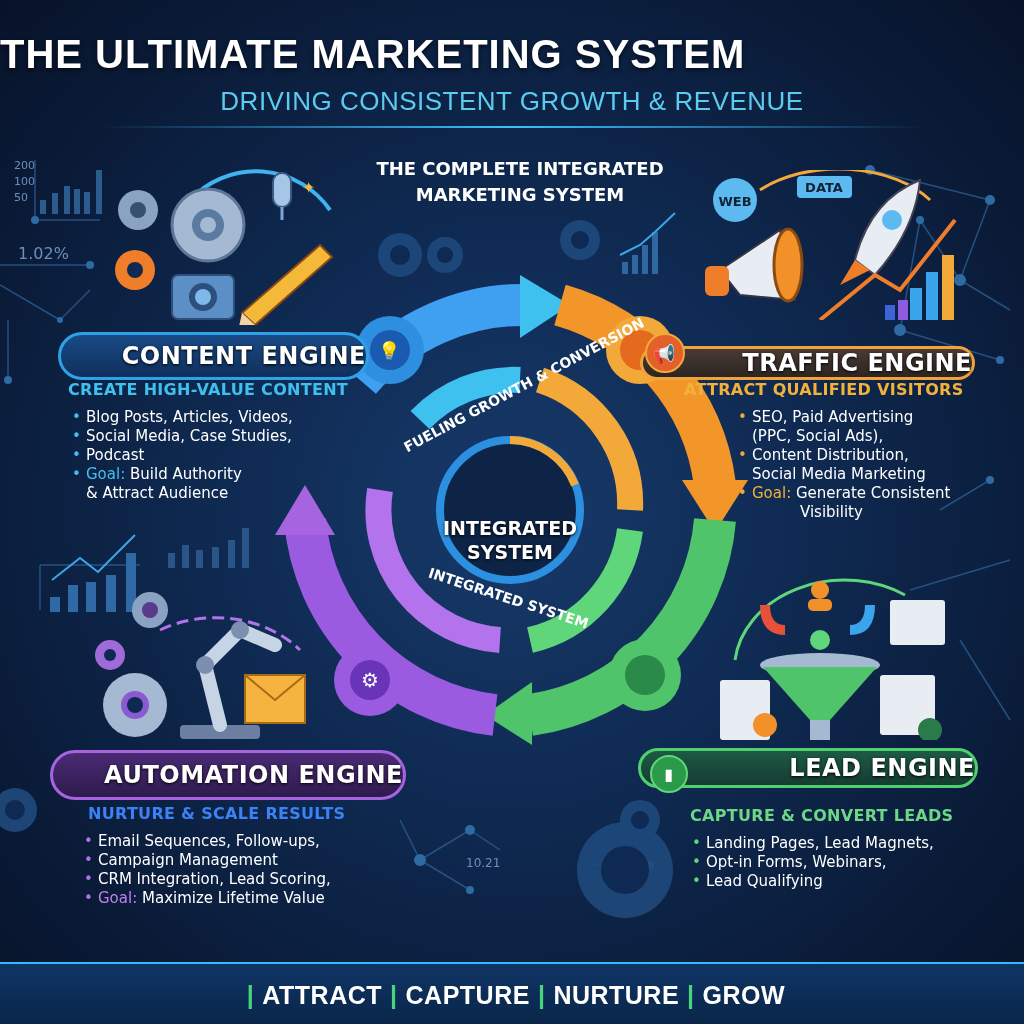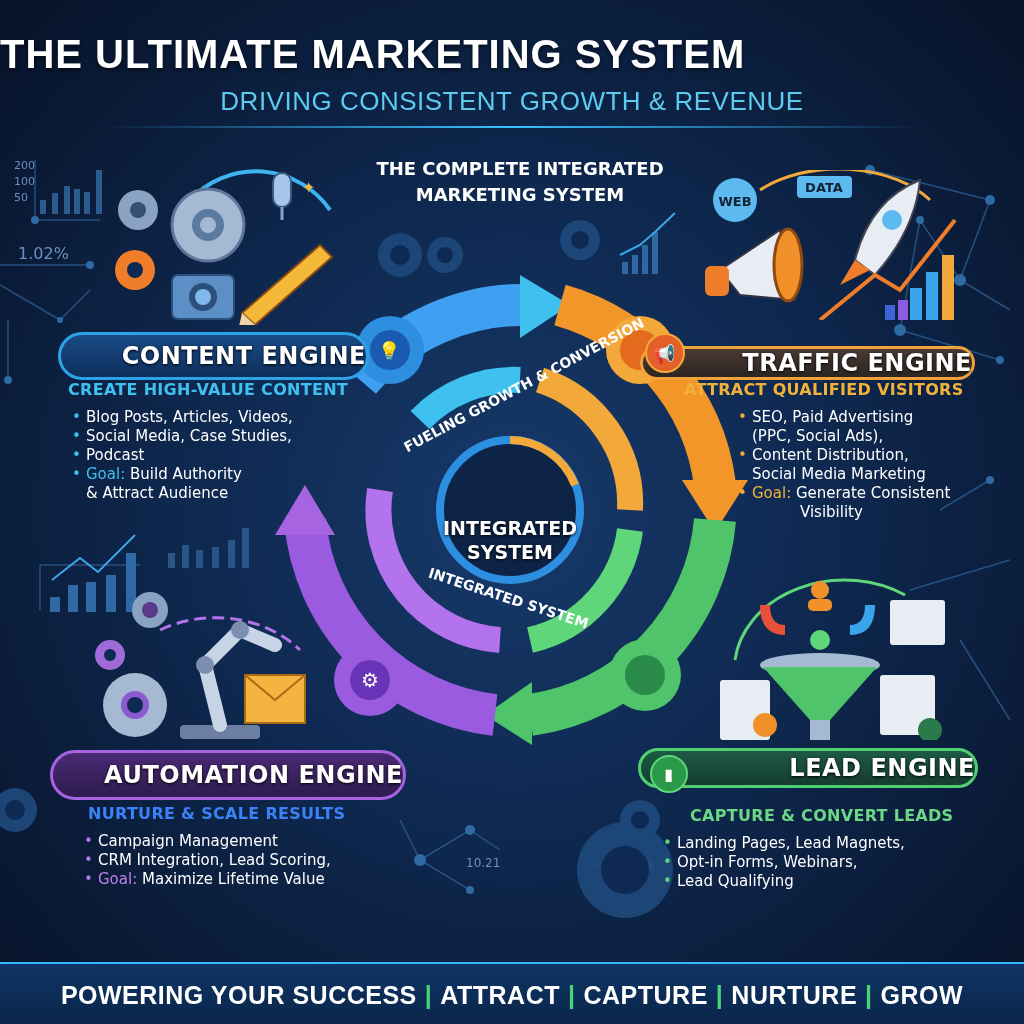--- a/index.html
+++ b/index.html
@@ -283,39 +283,39 @@
   <div style="padding-left:14px"><span>Social Media Marketing</span></div>
   <div class="goal"><span class="dot" style="color:#f2a93a">•</span><span style="color:#f2b23a">Goal:</span> <span>Generate Consistent</span></div>
   <div style="padding-left:62px">Visibility</div>
 </div>
 
 <div class="abs pill pill-auto">
   <span>AUTOMATION ENGINE</span>
 </div>
 <div class="abs tagline" style="left:88px;top:804px;color:#3b82f6">NURTURE &amp; SCALE RESULTS</div>
 <div class="abs list" style="left:84px;top:832px">
+  <div><span class="dot" style="color:#b273ec">•</span><span>Email Sequences, Follow-ups,</span></div>
   <div><span class="dot" style="color:#b273ec">•</span><span>Campaign Management</span></div>
   <div><span class="dot" style="color:#b273ec">•</span><span>CRM Integration, Lead Scoring,</span></div>
   <div class="goal"><span class="dot" style="color:#b273ec">•</span><span style="color:#bf80f0">Goal:</span> <span>Maximize Lifetime Value</span></div>
 </div>
 
 <div class="abs pill pill-lead">
   <span>LEAD ENGINE</span>
 </div>
 <div class="abs badge" style="left:650px;top:755px;background:#2a9a4a;border:2px solid #5fd67a;width:34px;height:34px;font-size:16px">▮</div>
 <div class="abs badge" style="left:645px;top:333px;background:#e4602a;border:2px solid #f2a93a;width:36px;height:36px;font-size:18px">📢</div>
 <div class="abs tagline" style="left:690px;top:806px;color:#6cd886">CAPTURE &amp; CONVERT LEADS</div>
-<div class="abs list" style="left:663px;top:834px">
+<div class="abs list" style="left:692px;top:834px">
   <div><span class="dot" style="color:#5fd67a">•</span><span>Landing Pages, Lead Magnets,</span></div>
   <div><span class="dot" style="color:#5fd67a">•</span><span>Opt-in Forms, Webinars,</span></div>
   <div><span class="dot" style="color:#5fd67a">•</span><span>Lead Qualifying</span></div>
 </div>
 
 <div class="abs footer">
-  <span>POWERING YOUR SUCCESS</span>
   <span class="sep">|</span>
   <span>ATTRACT</span>
   <span class="sep">|</span>
   <span>CAPTURE</span>
   <span class="sep">|</span>
   <span>NURTURE</span>
   <span class="sep">|</span>
   <span>GROW</span>
 </div>
 

